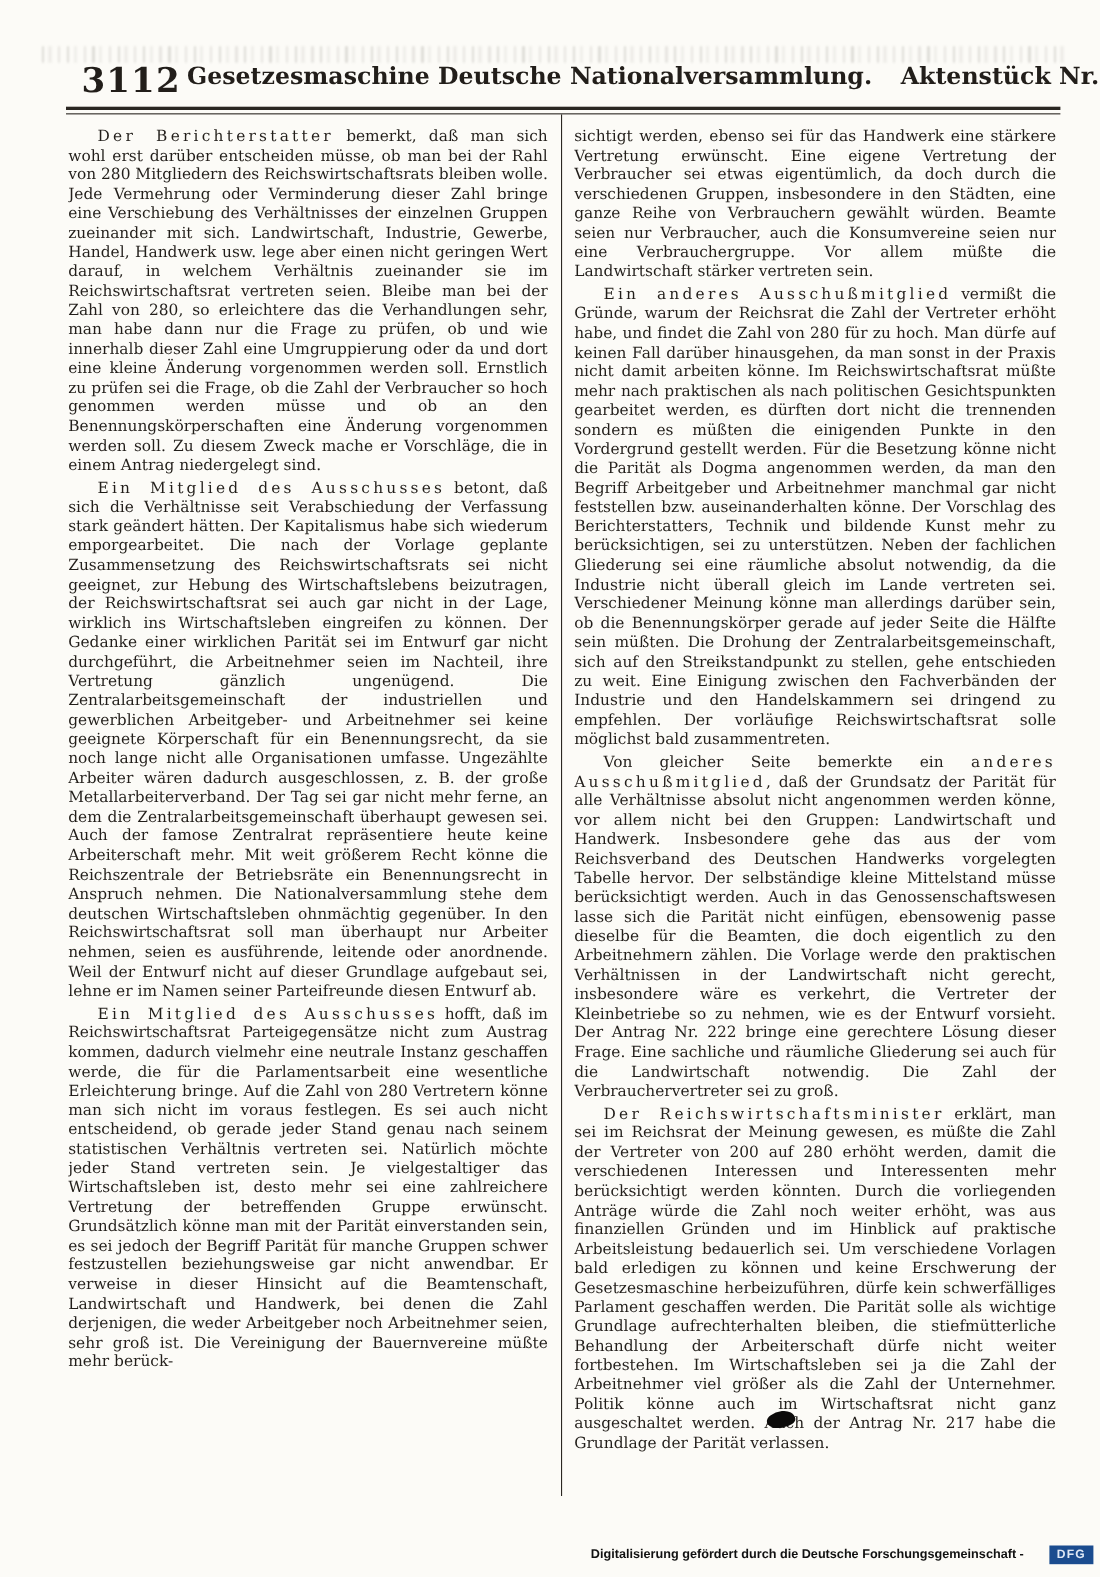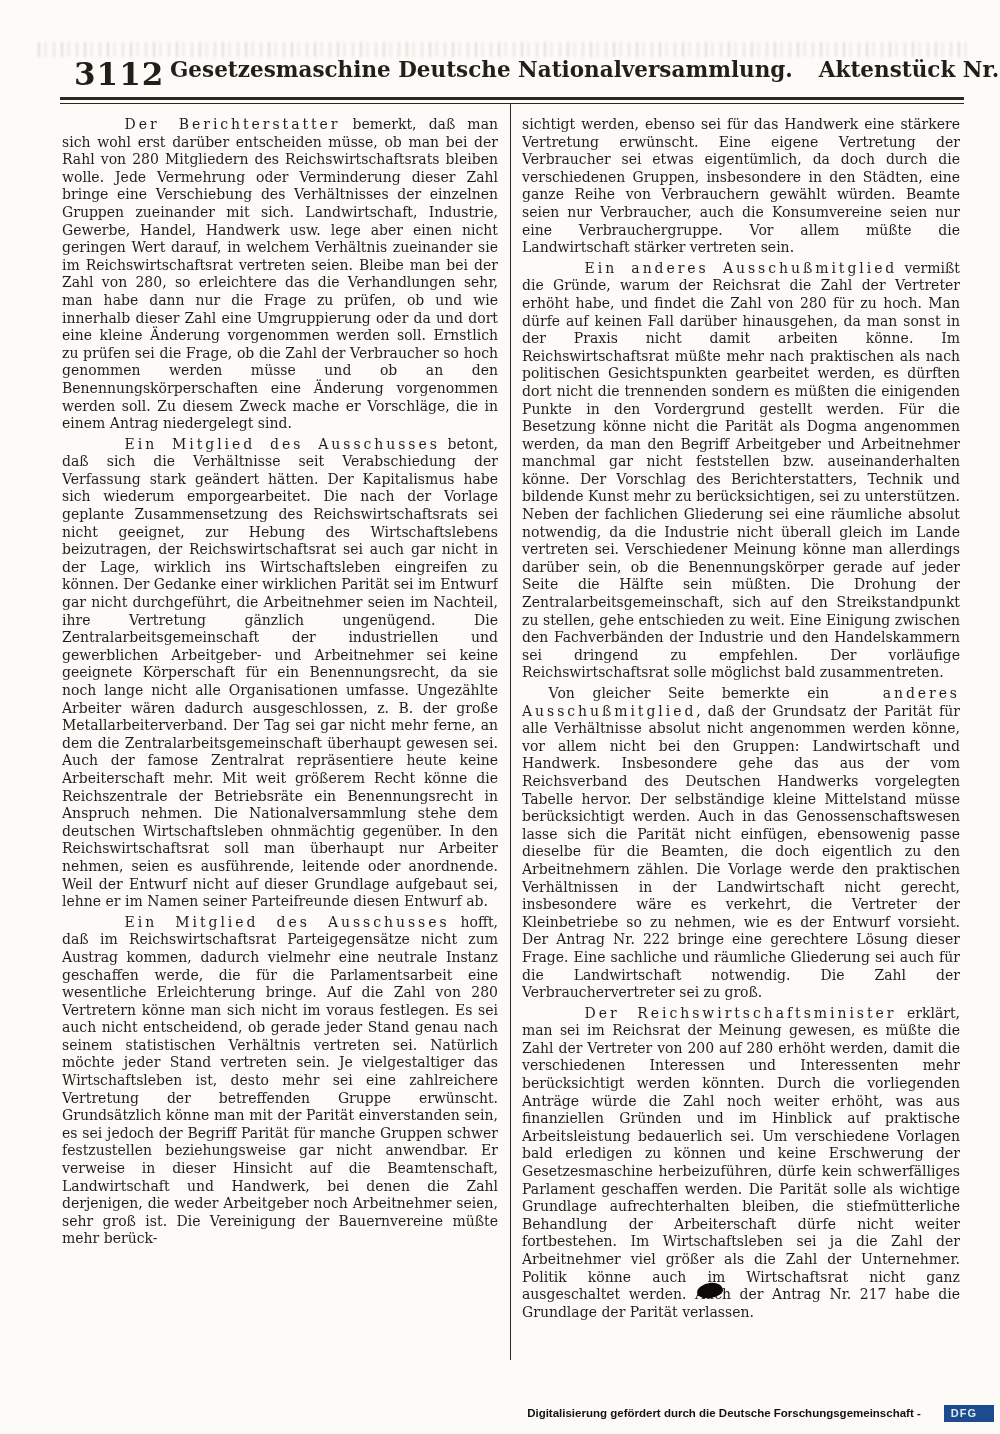--- a/index.html
+++ b/index.html
@@ -30,36 +30,36 @@
   .rule-bottom{position:absolute;left:60px;right:36px;top:103px;height:1px;background:#2b2722;}
   .column-divider{position:absolute;left:510px;top:104px;width:1px;height:1256px;background:#2b2722;}
   .text-col{
     position:absolute;top:116px;height:1252px;overflow:hidden;
     font-size:14px;line-height:17.6px;text-align:justify;
   }
   .text-col.left{left:62px;width:436px;}
   .text-col.right{left:522px;width:438px;}
   .para{margin:0 0 3px 0;}
   .para.indent{text-indent:1.9em;}
-  .sperr{letter-spacing:.21em;word-spacing:.3em;margin-left:36px;}
+  .sperr{letter-spacing:.21em;word-spacing:.3em;}
   .ink-blot{
     position:absolute;left:697px;top:1283px;width:26px;height:15px;
     background:#0c0b0a;border-radius:60% 45% 55% 50%/55% 60% 45% 50%;
     transform:rotate(-8deg);
   }
   .footer-line{
     position:absolute;right:6px;top:1403px;height:20px;
     font-family:"Liberation Sans","DejaVu Sans",sans-serif;
     font-size:11.5px;font-weight:bold;color:#111;
     display:flex;align-items:center;gap:23px;white-space:nowrap;
   }
   .dfg-logo{
     display:inline-block;background:#1b4c8f;color:#dfe8f5;
     font-size:11px;font-weight:bold;letter-spacing:1px;
-    padding:2px 17px 3px 7px;line-height:12px;
+    padding:2px 7px 3px 7px;line-height:12px;
   }
 </style>
 </head>
 <body>
 
 <div class="noise-strip"></div>
 
 <div class="page-number">3112</div>
 
 <div class="page-title"><span>Gesetzesmaschine Deutsche Nationalversammlung.</span><span class="gap"></span><span>Aktenstück Nr.</span>

